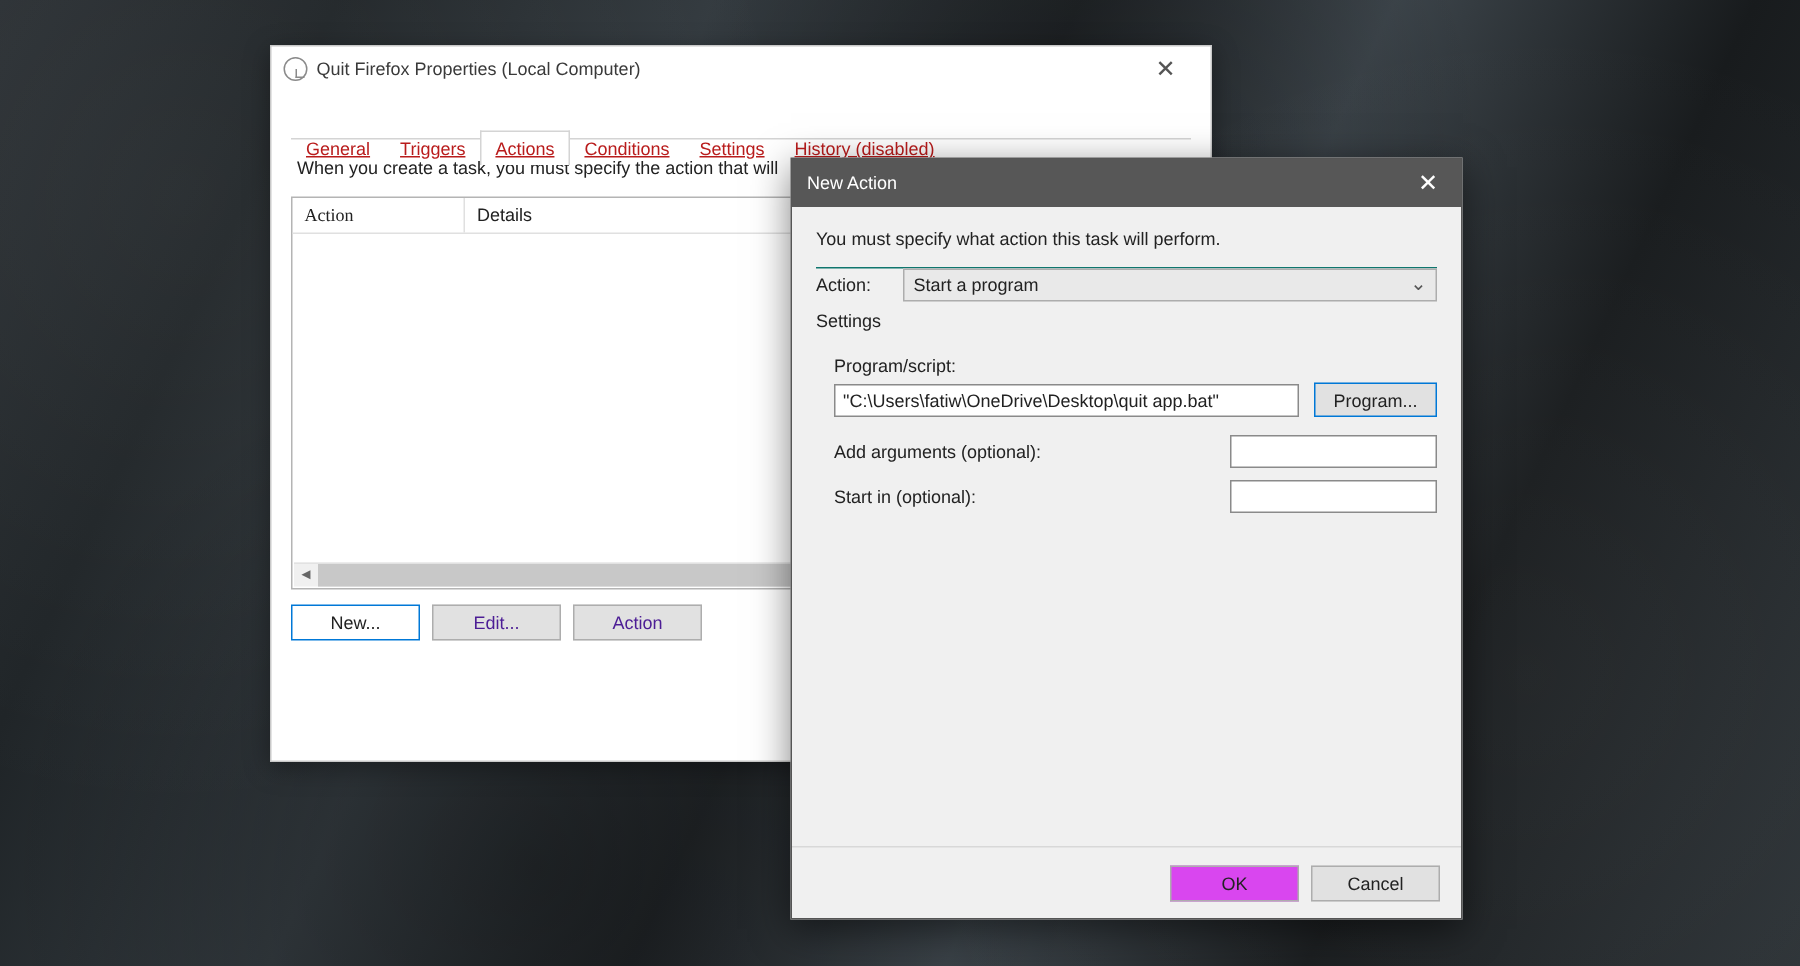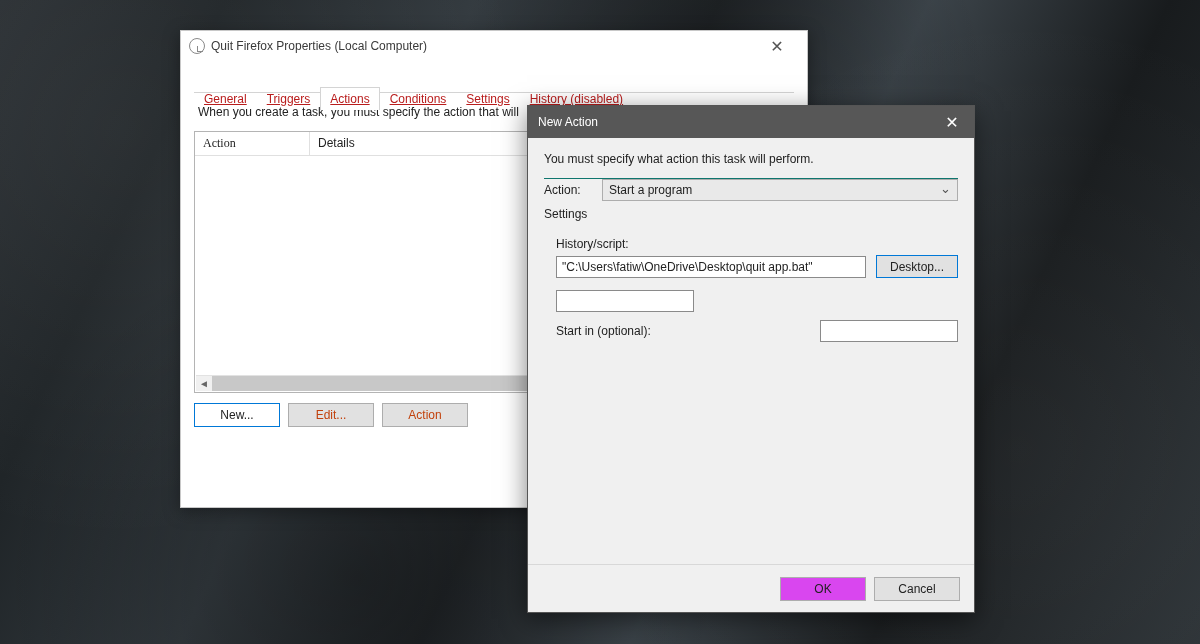--- a/index.html
+++ b/index.html
@@ -155,21 +155,21 @@
     background: #e1e1e1;
     font-size:12px;
     color:#222;
     display:flex;align-items:center;justify-content:center;
     cursor:pointer;
   }
   .btn.primary {
     border: 1px solid #0078d7;
     background:#fff;
   }
-  .btn.disabled { color:#c2410c; }
+  .btn.disabled { color:#4c1d95; }
 
   
   .newaction-window {
     position:absolute;
     left: 527px;
     top: 105px;
     width: 448px;
     height: 508px;
     background:#f0f0f0;
     border:1px solid #555;
@@ -333,27 +333,28 @@
     <div class="na-row">
       <span class="lbl">Action:</span>
       <div class="na-select">
         <span>Start a program</span>
       </div>
     </div>
 
     <div class="na-section-label">Settings</div>
 
     <div class="na-settings">
-      <div class="na-field-label">History/script:</div>
+      <div class="na-field-label">Program/script:</div>
       <div class="na-program-row">
         <div class="na-input program">"C:\Users\fatiw\OneDrive\Desktop\quit app.bat"</div>
-        <div class="na-browse">Desktop...</div>
+        <div class="na-browse">Program...</div>
       </div>
 
       <div class="na-opt-row">
+        <span class="olbl">Add arguments (optional):</span>
         <div class="na-input"></div>
       </div>
 
       <div class="na-opt-row">
         <span class="olbl">Start in (optional):</span>
         <div class="na-input"></div>
       </div>
     </div>
   </div>
 

